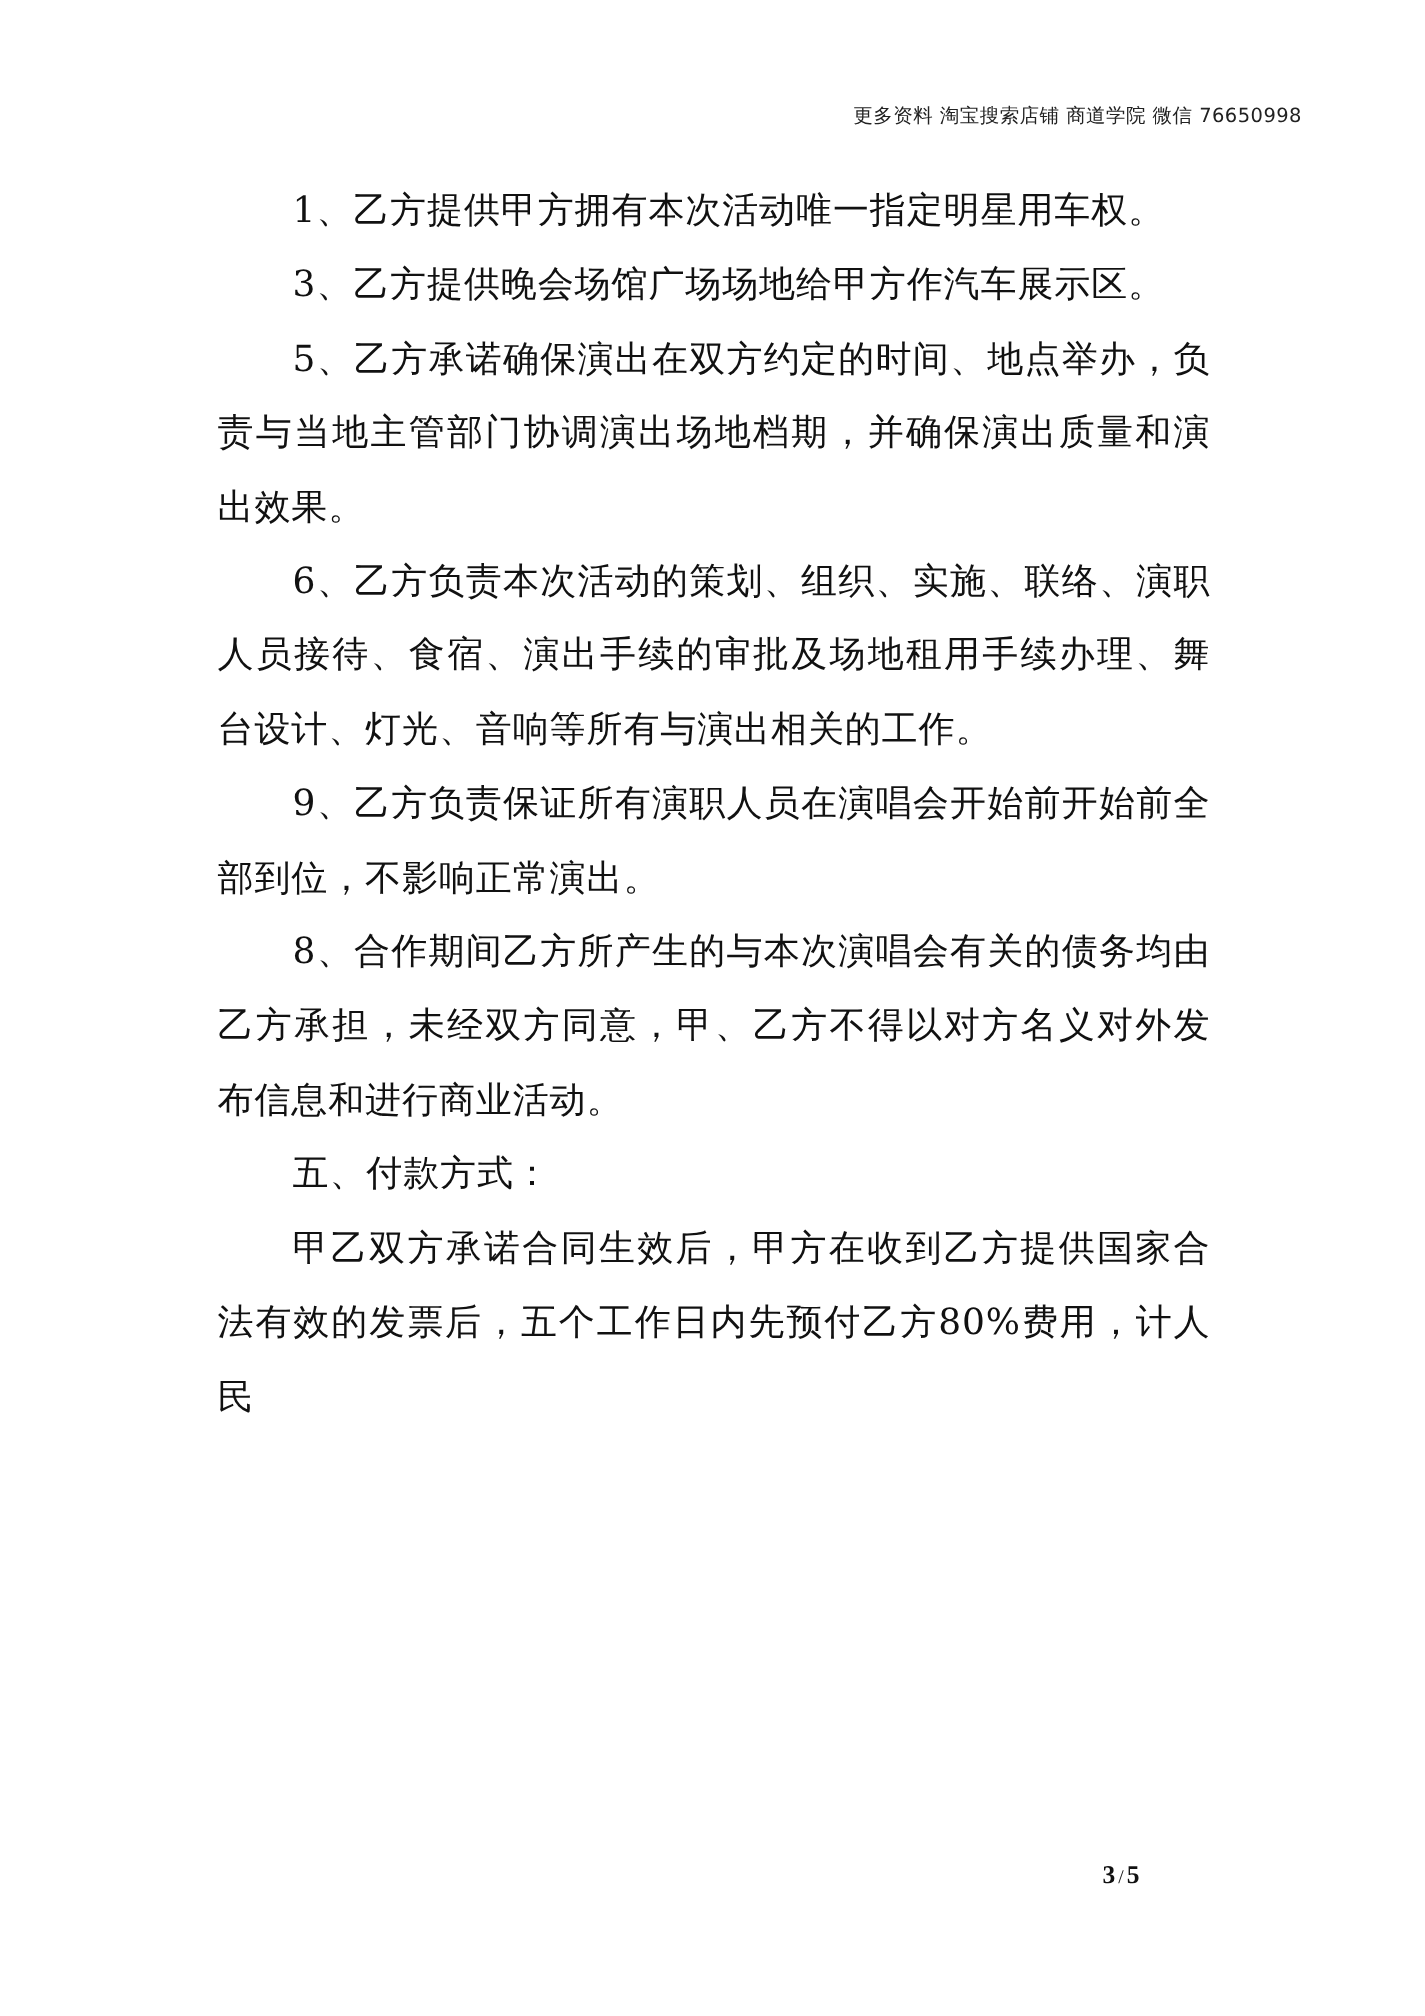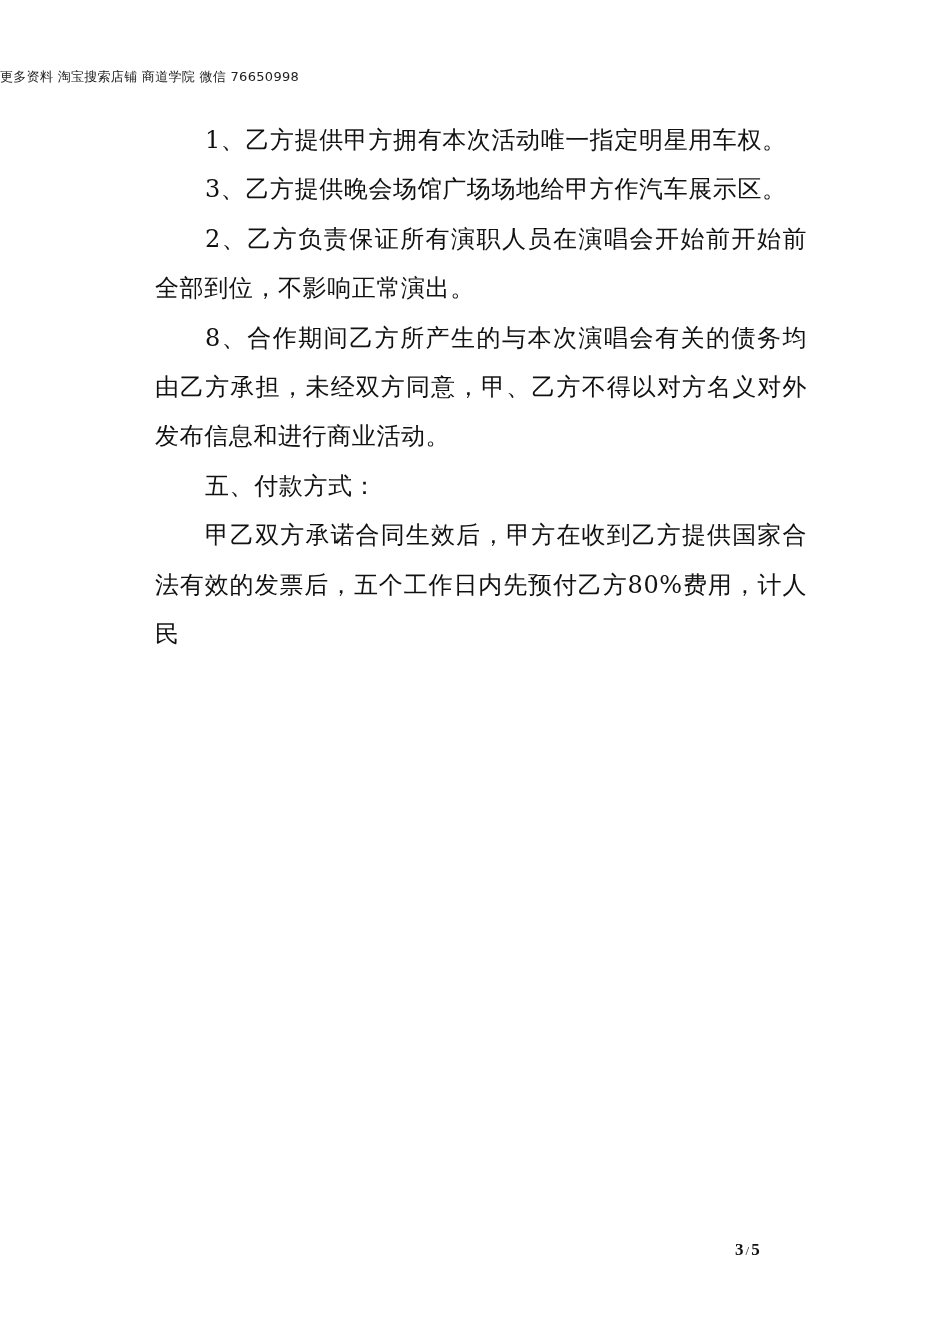--- a/index.html
+++ b/index.html
@@ -13,21 +13,21 @@
       position: relative;
       overflow: hidden;
       color: #111111;
       font-family: "DejaVu Serif", "Liberation Serif", serif;
     }
     .page-header {
       position: absolute;
       top: 68px;
       left: 0;
       width: 868px;
-      text-align: left;
+      text-align: right;
       font-size: 13px;
       color: #222222;
       font-family: "DejaVu Sans", "Liberation Sans", sans-serif;
       letter-spacing: 0.3px;
     }
     .body-text {
       position: absolute;
       top: 116px;
       left: 145px;
       width: 662px;
@@ -35,21 +35,20 @@
     .para {
       font-size: 24px;
       line-height: 49.4px;
       margin: 0;
       text-align: justify;
       text-align-last: left;
       letter-spacing: 0.6px;
     }
     .indent {
       text-indent: 50px;
-      margin-left: 10px;
     }
     .page-footer {
       position: absolute;
       top: 1240px;
       left: 735px;
       font-size: 17px;
       font-weight: bold;
       font-family: "Liberation Serif", "DejaVu Serif", serif;
       color: #111111;
     }
@@ -62,21 +61,23 @@
 </head>
 <body>
 
 <div class="page-header">
   <span>更多资料 淘宝搜索店铺 商道学院  微信 76650998</span>
 </div>
 
 <div class="body-text">
   <p class="para indent">1、乙方提供甲方拥有本次活动唯一指定明星用车权。</p>
   <p class="para indent">3、乙方提供晚会场馆广场场地给甲方作汽车展示区。</p>
-  <p class="para indent">2、乙方负责保证所有演职人员在演唱会开始前开始前全部到位，不影响正常演出。</p>
+  <p class="para indent">5、乙方承诺确保演出在双方约定的时间、地点举办，负责与当地主管部门协调演出场地档期，并确保演出质量和演出效果。</p>
+  <p class="para indent">6、乙方负责本次活动的策划、组织、实施、联络、演职人员接待、食宿、演出手续的审批及场地租用手续办理、舞台设计、灯光、音响等所有与演出相关的工作。</p>
+  <p class="para indent">9、乙方负责保证所有演职人员在演唱会开始前开始前全部到位，不影响正常演出。</p>
   <p class="para indent">8、合作期间乙方所产生的与本次演唱会有关的债务均由乙方承担，未经双方同意，甲、乙方不得以对方名义对外发布信息和进行商业活动。</p>
   <p class="para indent">五、付款方式：</p>
   <p class="para indent">甲乙双方承诺合同生效后，甲方在收到乙方提供国家合法有效的发票后，五个工作日内先预付乙方80%费用，计人民</p>
 </div>
 
 <div class="page-footer">
   <span>3</span><span class="sep">/</span><span>5</span>
 </div>
 
 </body></html>

